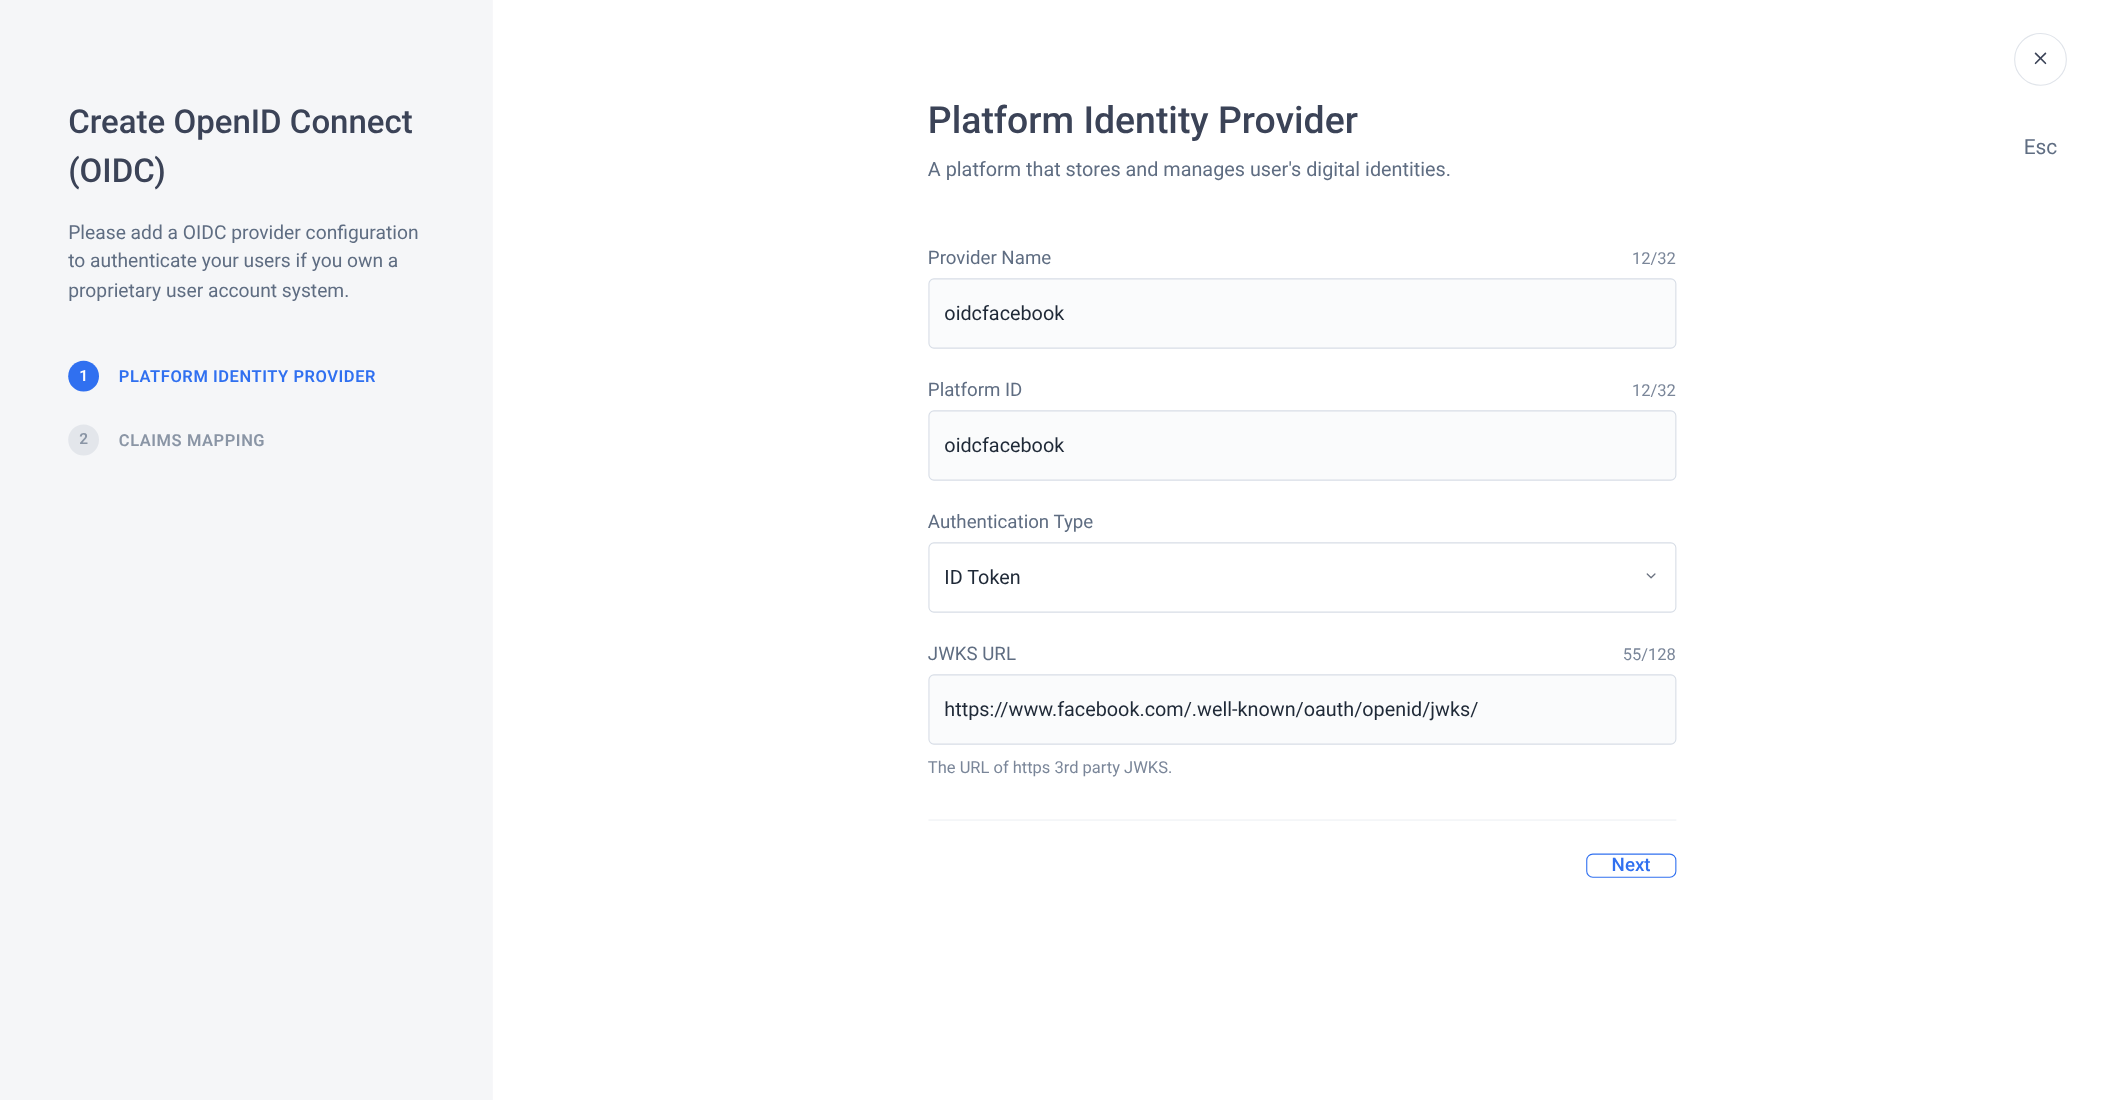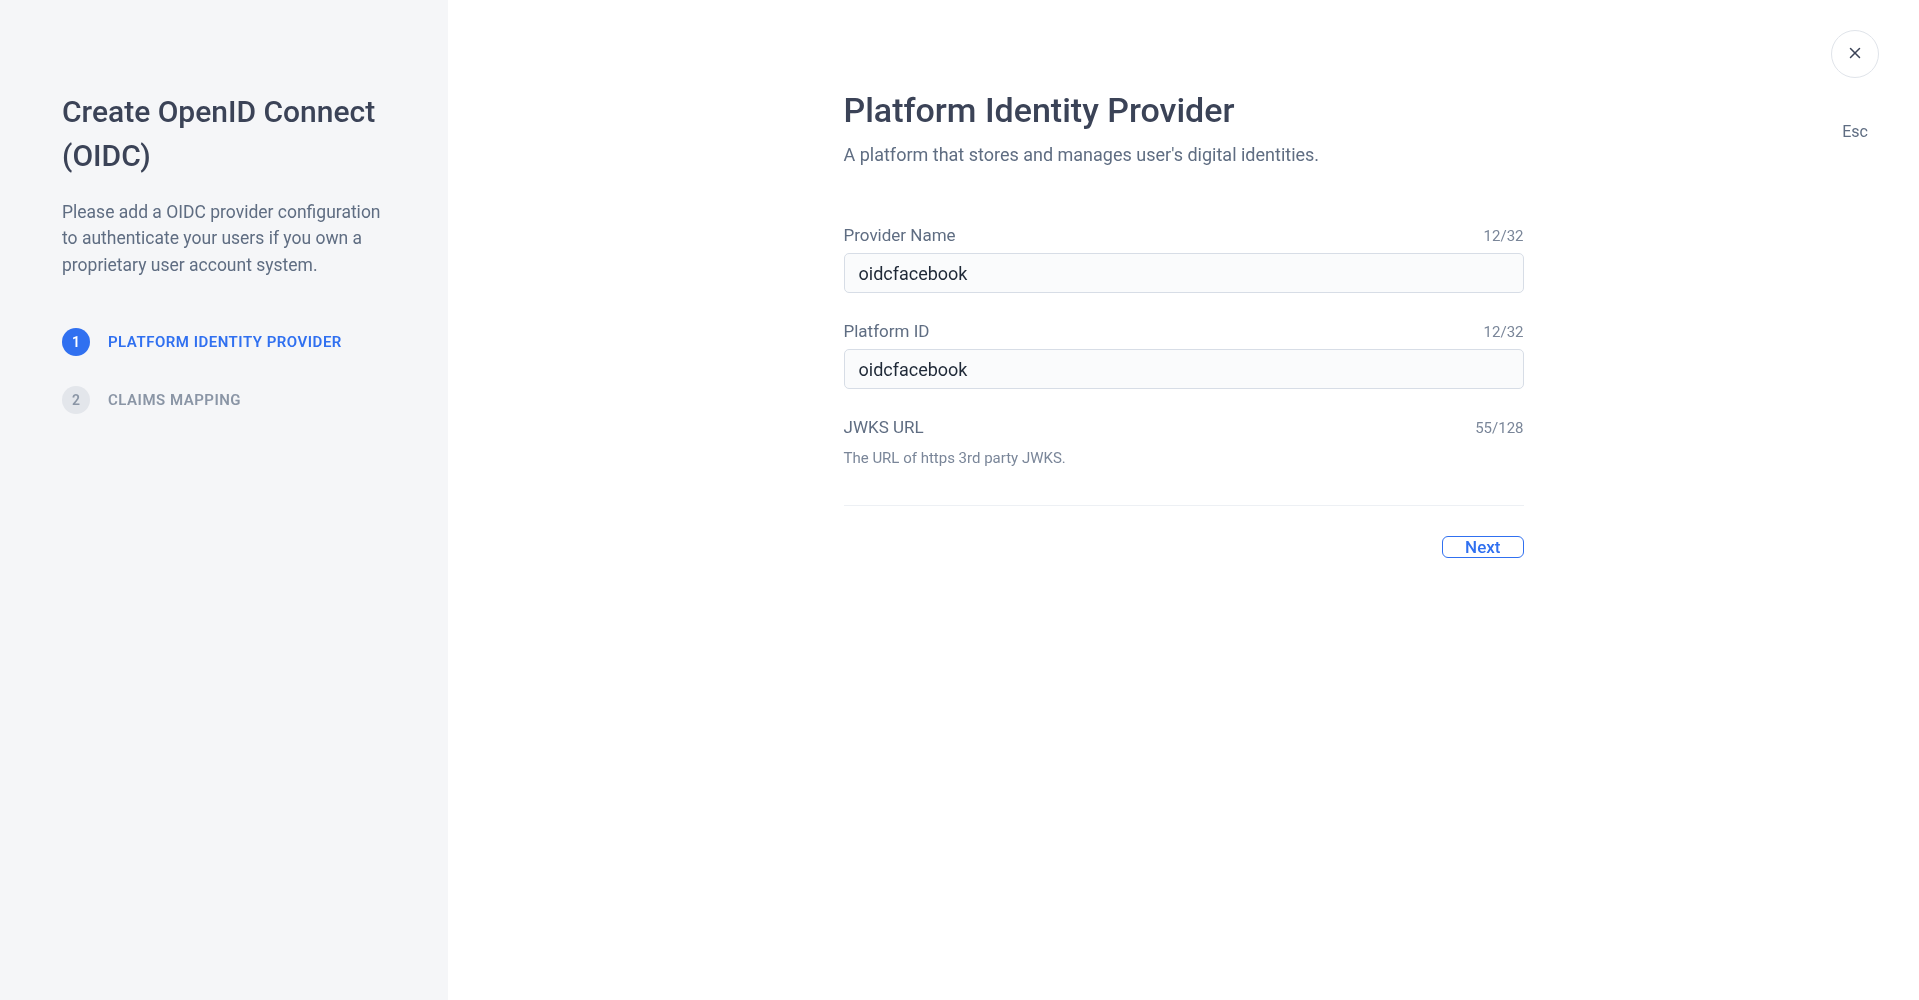--- a/index.html
+++ b/index.html
@@ -96,21 +96,21 @@
   .label {
     font-size: 17px;
     color: #5f6d82;
   }
   .counter {
     font-size: 15px;
     color: #7a8699;
   }
   .input, .select {
     width: 100%;
-    height: 40px;
+    height: 64px;
     border: 1px solid #d7dde6;
     border-radius: 5px;
     background: #fafbfc;
     padding: 0 14px;
     font-size: 18px;
     color: #1f2937;
     font-family: inherit;
   }
   .select-wrap { position: relative; }
   .select {
@@ -163,21 +163,21 @@
     border: 1px solid #e0e4ea;
     background: #fff;
     display: flex;
     align-items: center;
     justify-content: center;
     cursor: pointer;
     margin: 0 auto 10px auto;
   }
   .close-btn svg { color: #3b4357; }
   .esc-label {
-    font-size: 16px;
+    font-size: 19px;
     color: #5f6d82;
     margin-top: 44px;
   }
 </style>
 </head>
 <body>
 
 <div class="layout">
   <aside class="sidebar">
     <h1>Create OpenID Connect (OIDC)</h1>
@@ -220,26 +220,42 @@
       </div>
 
       <div class="field">
         <div class="label-row">
           <span class="label">Platform ID</span>
           <span class="counter">12/32</span>
         </div>
         <input class="input" type="text" value="oidcfacebook" style="">
       </div>
 
+      <div class="field">
+        <div class="label-row">
+          <span class="label">Authentication Type</span>
+        </div>
+        <div class="select-wrap">
+          <select class="select">
+            <option>ID Token</option>
+          </select>
+          <span class="chevron">
+            <svg width="14" height="14" viewBox="0 0 24 24" fill="none" stroke="currentColor" stroke-width="2" stroke-linecap="round" stroke-linejoin="round">
+                <polyline points="6 9 12 15 18 9"></polyline>
+              </svg>
+          </span>
+        </div>
+      </div>
 
       <div class="field">
         <div class="label-row">
           <span class="label">JWKS URL</span>
           <span class="counter">55/128</span>
         </div>
+        <input class="input" type="text" value="https://www.facebook.com/.well-known/oauth/openid/jwks/" style="">
         <div class="help">The URL of https 3rd party JWKS.</div>
       </div>
 
 
       <hr class="divider">
 
       <div class="actions">
         <button class="next-btn">Next</button>
       </div>
     </div>

